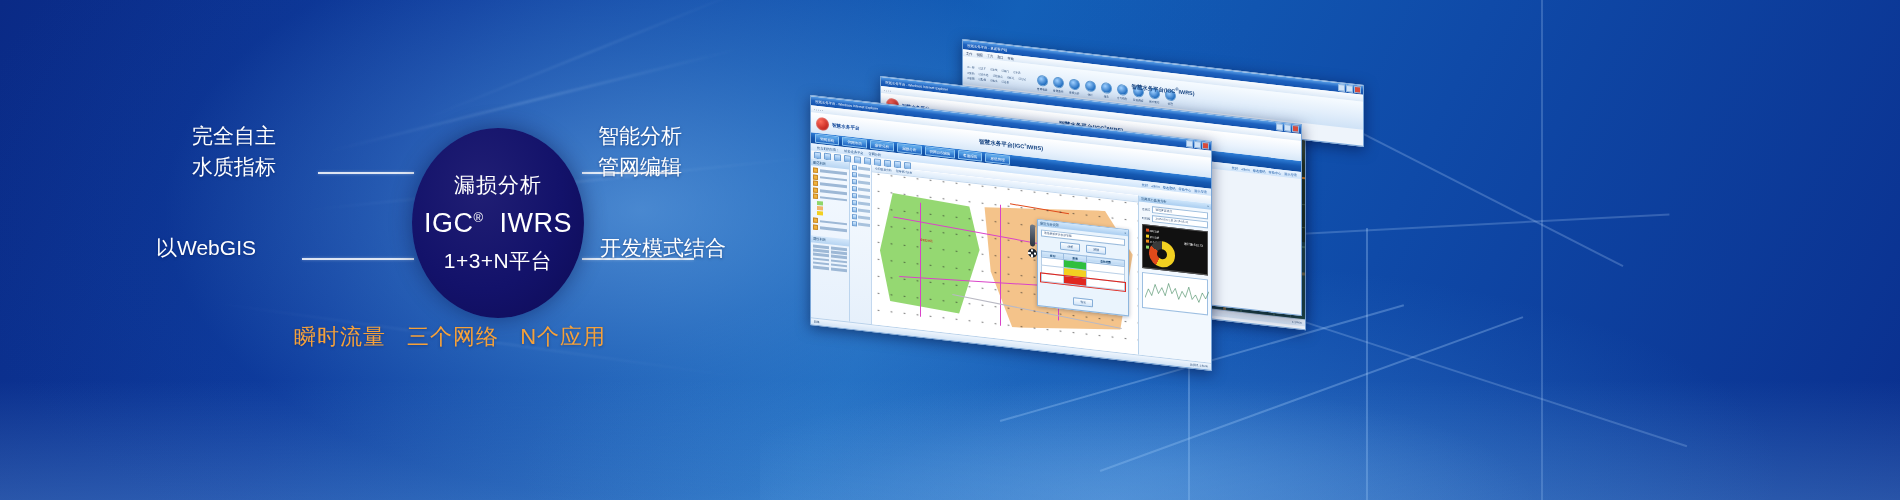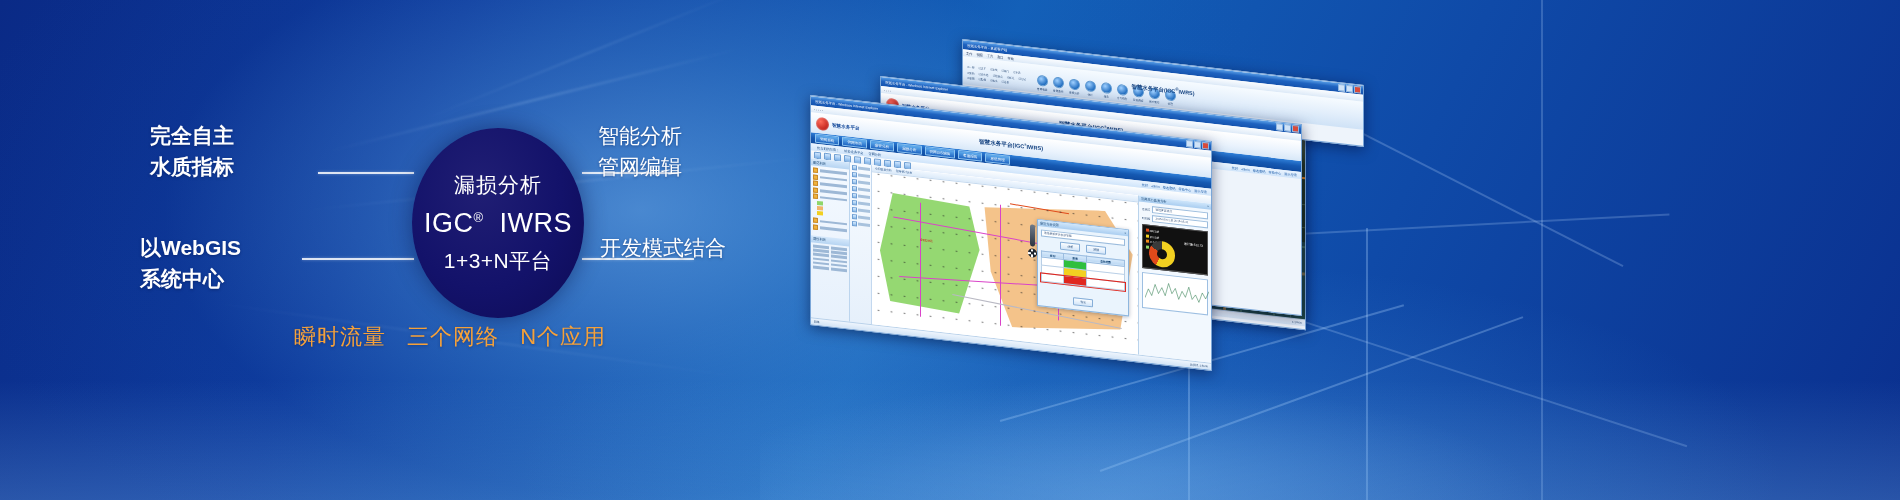--- a/index.html
+++ b/index.html
@@ -38,21 +38,21 @@
     display:flex;flex-direction:column;align-items:center;justify-content:center;
     color:#fff;text-align:center;z-index:4;
   }
   .oval .l1{font-size:21px;letter-spacing:1px;font-weight:400;margin-bottom:9px;}
   .oval .l2{font-size:27px;letter-spacing:0.5px;font-weight:400;margin-bottom:8px;white-space:nowrap;}
   .oval .l2 sup{font-size:13px;vertical-align:super;}
   .oval .l3{font-size:21px;letter-spacing:0.5px;font-weight:400;}
 
   .lbl{position:absolute;color:#fff;font-size:21px;line-height:31px;white-space:nowrap;
        text-shadow:0 1px 3px rgba(0,20,70,.45);z-index:3;}
-  .lbl.r{text-align:left;font-weight:bold;}
+  .lbl.r{text-align:center;}
   .lbl.l{text-align:left;}
 
   .connector{position:absolute;height:2px;background:rgba(255,255,255,.85);z-index:2;
              box-shadow:0 0 3px rgba(255,255,255,.35);}
 
   .tagline{position:absolute;left:0;top:322px;width:900px;text-align:center;
            color:#f5a13a;font-size:22px;letter-spacing:1px;white-space:nowrap;z-index:5;
            text-shadow:0 1px 3px rgba(0,20,70,.35);}
   .tagline span{margin:0 7px;}
 
@@ -187,23 +187,22 @@
     <div class="lbl r" style="left:150px;top:120px;width:168px;">
       <div>完全自主</div>
       <div>水质指标</div>
     </div>
 
     <div class="lbl l" style="left:598px;top:120px;width:200px;">
       <div>智能分析</div>
       <div>管网编辑</div>
     </div>
 
-    <div class="lbl r" style="left:140px;top:232px;width:172px;">
+    <div class="lbl r" style="left:120px;top:232px;width:172px;">
       <div>以WebGIS</div>
-      <div>系统中心</div>
     </div>
 
     <div class="lbl l" style="left:600px;top:232px;width:230px;">
       <div>开发模式结合</div>
     </div>
 
     <div class="tagline">
       <span>瞬时流量</span>
       <span>三个网络</span>
       <span>N个应用</span>

